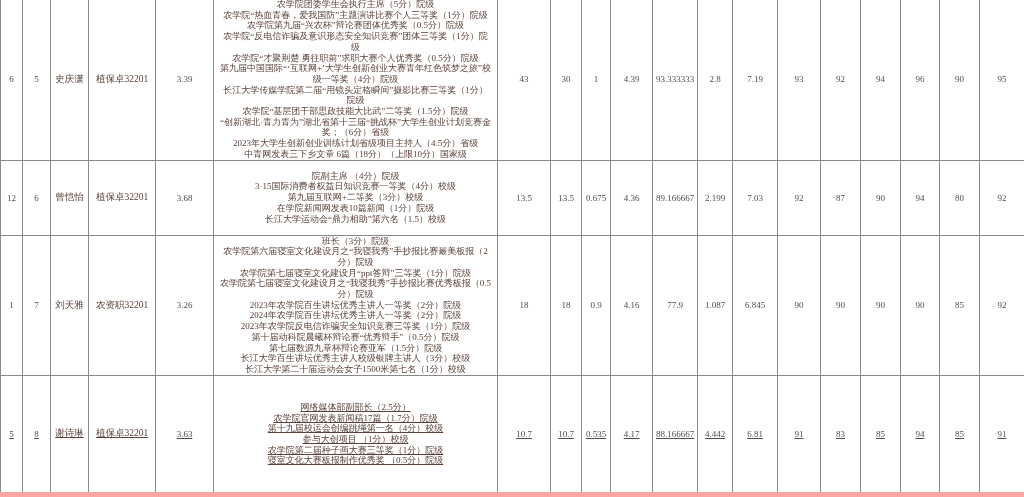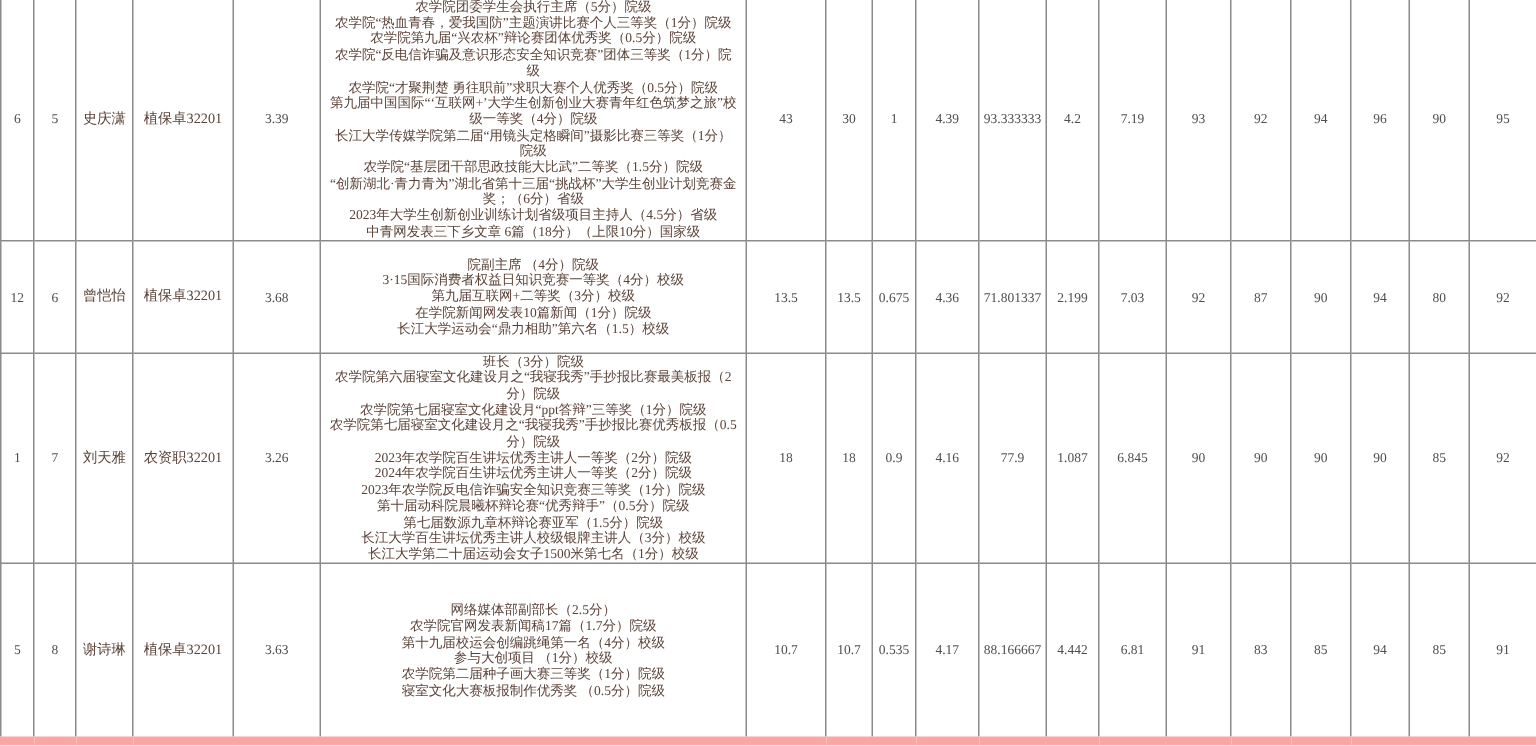--- a/index.html
+++ b/index.html
@@ -11,21 +11,21 @@
   table { border-collapse:collapse; table-layout:fixed; width:1024px; margin-top:-1px; }
   td {
     border:1px solid #8a8a8a; text-align:center; vertical-align:middle;
     overflow:hidden; padding:0;
   }
   tr.r1 td { border-top:none; }
   tr.r1 { height:157px; }
   tr.r2 { height:75px; }
   tr.r3 { height:140px; }
   tr.r4 { height:120px; }
-  tr.r4 td { border-bottom:8px solid #fca5a5; }
+  tr.r4 td { border-bottom:6px solid #fca5a5;text-decoration:underline; }
   tr.r5 { height:30px; }
   .num  { font-size:9px; color:#4e4e4e; }
   .txt  { font-size:9.5px; color:#5b4238; }
   .ach  {
     font-size:9px; line-height:10.7px; color:#5b4238;
     white-space:pre-line; padding:0 5px; text-align:center;
   }
 </style>
 </head>
 <body>
@@ -70,21 +70,21 @@
 长江大学传媒学院第二届“用镜头定格瞬间”摄影比赛三等奖（1分）院级
 农学院“基层团干部思政技能大比武”二等奖（1.5分）院级
 “创新湖北·青力青为”湖北省第十三届“挑战杯”大学生创业计划竞赛金奖；（6分）省级
 2023年大学生创新创业训练计划省级项目主持人（4.5分）省级
 中青网发表三下乡文章 6篇（18分）（上限10分）国家级</td>
       <td class="num">43</td>
       <td class="num">30</td>
       <td class="num">1</td>
       <td class="num">4.39</td>
       <td class="num">93.333333</td>
-      <td class="num">4.2</td>
+      <td class="num">2.8</td>
       <td class="num">7.19</td>
       <td class="num">93</td>
       <td class="num">92</td>
       <td class="num">94</td>
       <td class="num">96</td>
       <td class="num">90</td>
       <td class="num">95</td>
     </tr>
 
     <tr class="r2">
@@ -95,21 +95,21 @@
       <td class="num">3.68</td>
       <td class="ach">院副主席 （4分）院级
 3·15国际消费者权益日知识竞赛一等奖（4分）校级
 第九届互联网+二等奖（3分）校级
 在学院新闻网发表10篇新闻（1分）院级
 长江大学运动会“鼎力相助”第六名（1.5）校级</td>
       <td class="num">13.5</td>
       <td class="num">13.5</td>
       <td class="num">0.675</td>
       <td class="num">4.36</td>
-      <td class="num">71.801337</td>
+      <td class="num">89.166667</td>
       <td class="num">2.199</td>
       <td class="num">7.03</td>
       <td class="num">92</td>
       <td class="num">87</td>
       <td class="num">90</td>
       <td class="num">94</td>
       <td class="num">80</td>
       <td class="num">92</td>
     </tr>
 

